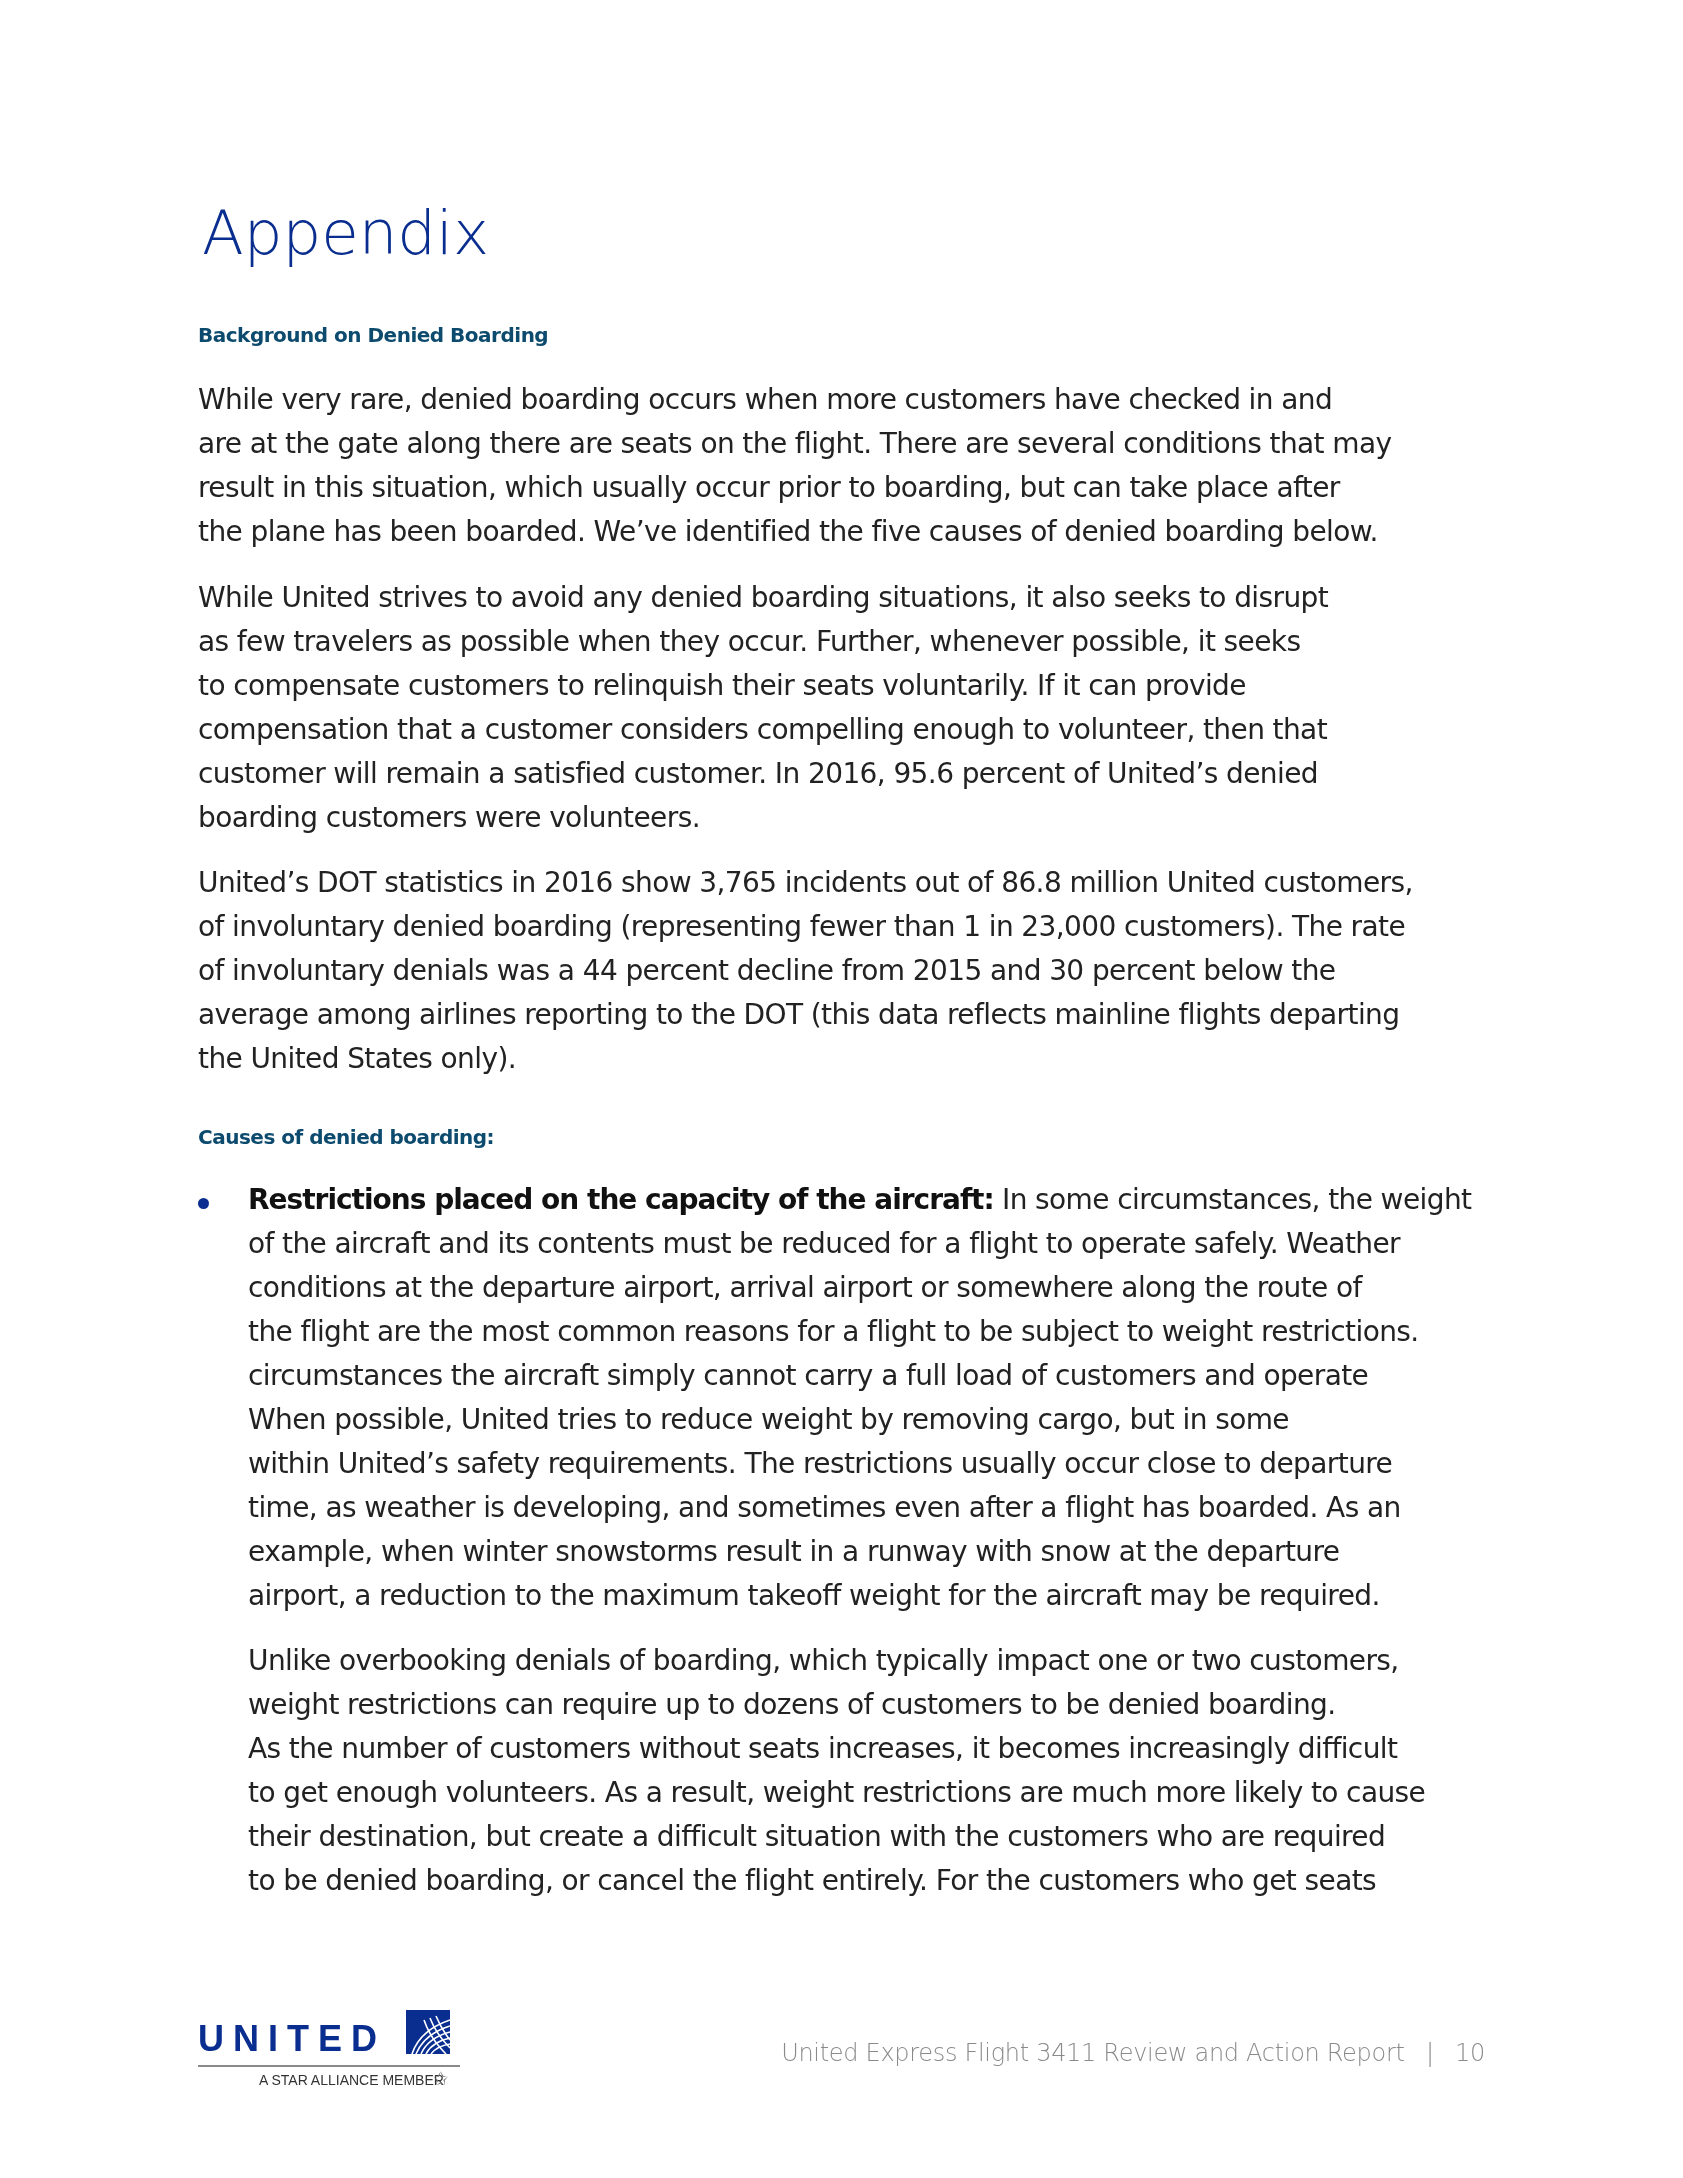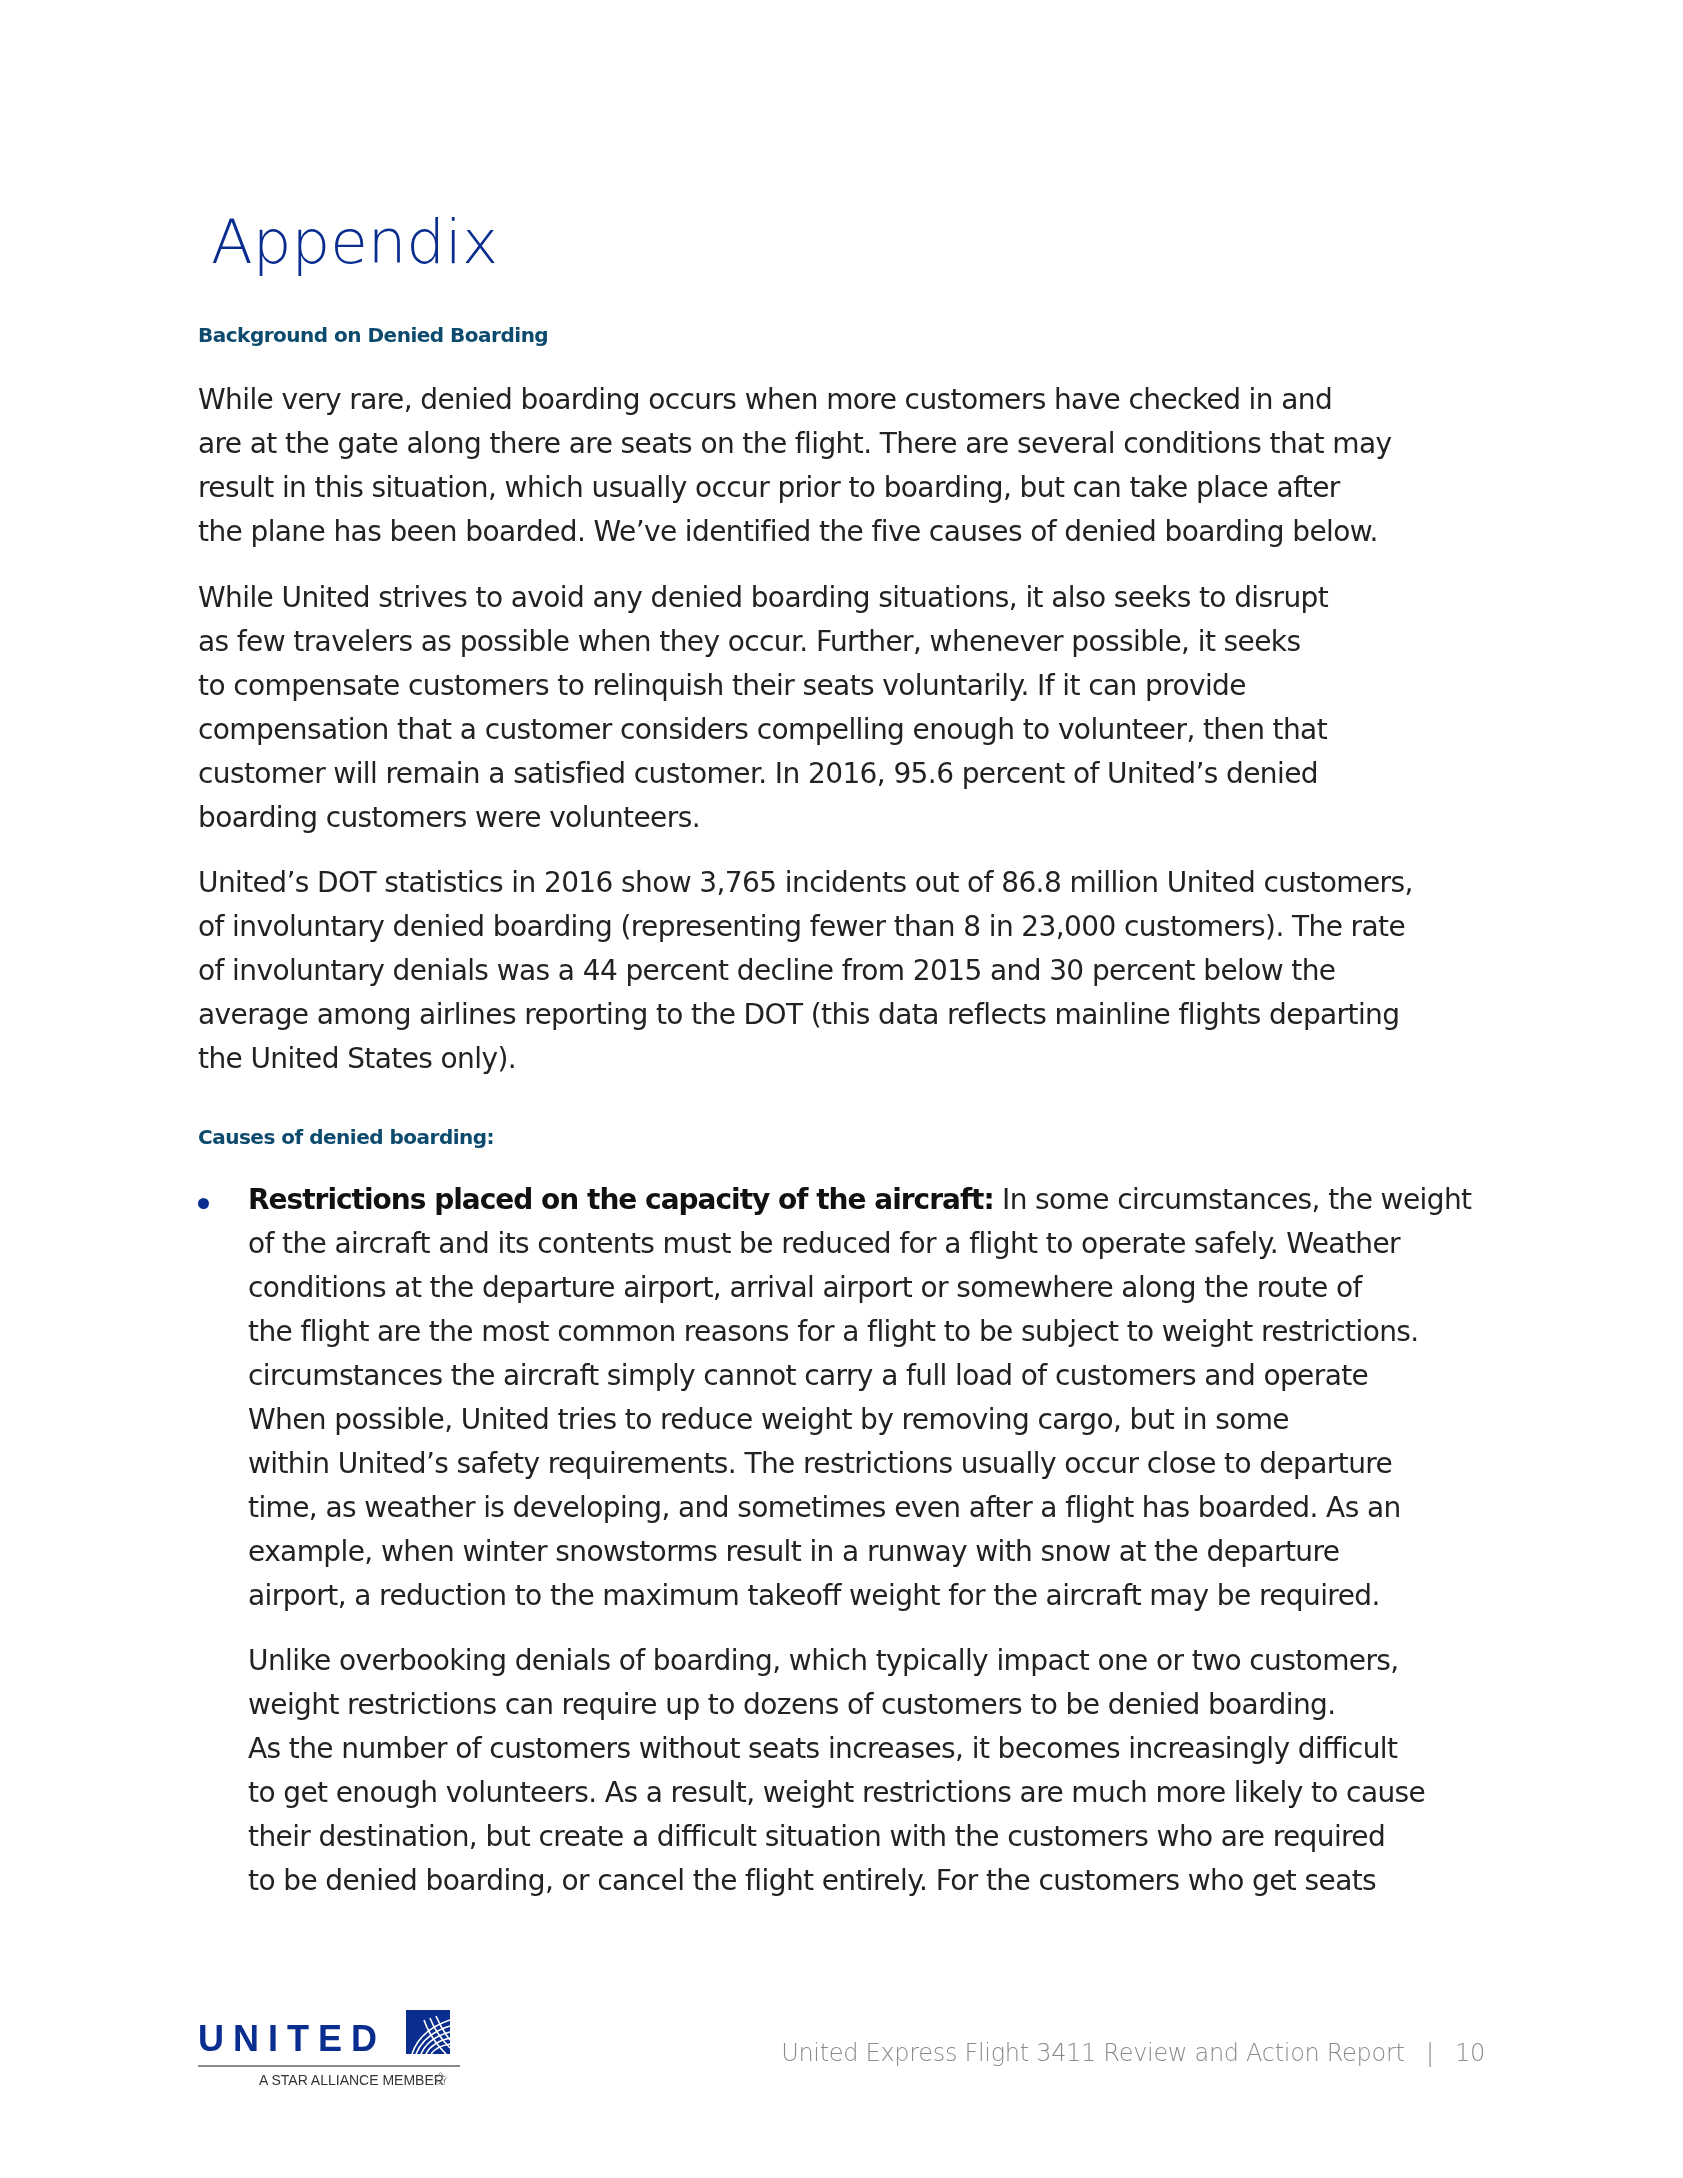--- a/index.html
+++ b/index.html
@@ -1,19 +1,19 @@
 <!DOCTYPE html>
 <html><head>
 <meta charset="utf-8">
 <style>
   html, body { margin: 0; padding: 0; background: #ffffff; }
   body { width: 1683px; height: 2178px; position: relative; overflow: hidden;
          font-family: "DejaVu Sans", sans-serif; color: #222222; }
   .page { position: absolute; left: 198px; top: 0; width: 1307px; }
-  .title { position: absolute; left: 0; top: 198px; margin: 13px;
+  .title { position: absolute; left: 0; top: 198px; margin: 4px;
            font-family: "DejaVu Sans", sans-serif; font-weight: 300;
            font-size: 61px; color: #0a2e8f; letter-spacing: 0px; line-height: 1; }
   .h2 { position: absolute; left: 0; margin: 0; font-size: 20px; font-weight: bold;
         color: #0c4a6e; letter-spacing: -0.5px; }
   .para { position: absolute; left: 0; width: 1307px; margin: 0;
           font-size: 28px; line-height: 44px; color: #222222; letter-spacing: -0.6px; }
   .para .ln { display: block; white-space: nowrap; }
   .bullet-dot { position: absolute; left: 0; width: 11px; height: 11px; border-radius: 50%;
                 background: #0a2e8f; }
   .indent { left: 50px; width: 1257px; }
@@ -48,21 +48,21 @@
     <span class="ln">While United strives to avoid any denied boarding situations, it also seeks to disrupt</span>
     <span class="ln">as few travelers as possible when they occur. Further, whenever possible, it seeks</span>
     <span class="ln">to compensate customers to relinquish their seats voluntarily. If it can provide</span>
     <span class="ln">compensation that a customer considers compelling enough to volunteer, then that</span>
     <span class="ln">customer will remain a satisfied customer. In 2016, 95.6 percent of United’s denied</span>
     <span class="ln">boarding customers were volunteers.</span>
   </p>
 
   <p class="para" style="top:861px">
     <span class="ln">United’s DOT statistics in 2016 show 3,765 incidents out of 86.8 million United customers,</span>
-    <span class="ln">of involuntary denied boarding (representing fewer than 8 in 23,000 customers). The rate</span>
+    <span class="ln">of involuntary denied boarding (representing fewer than 1 in 23,000 customers). The rate</span>
     <span class="ln">of involuntary denials was a 44 percent decline from 2015 and 30 percent below the</span>
     <span class="ln">average among airlines reporting to the DOT (this data reflects mainline flights departing</span>
     <span class="ln">the United States only).</span>
   </p>
 
   <h2 class="h2" style="top:1125px">Causes of denied boarding:</h2>
 
   <div class="bullet-dot" style="top:1198px"></div>
   <p class="para indent" style="top:1178px">
     <span class="ln"><span class="bold">Restrictions placed on the capacity of the aircraft:</span><span> In some circumstances, the weight</span></span>

